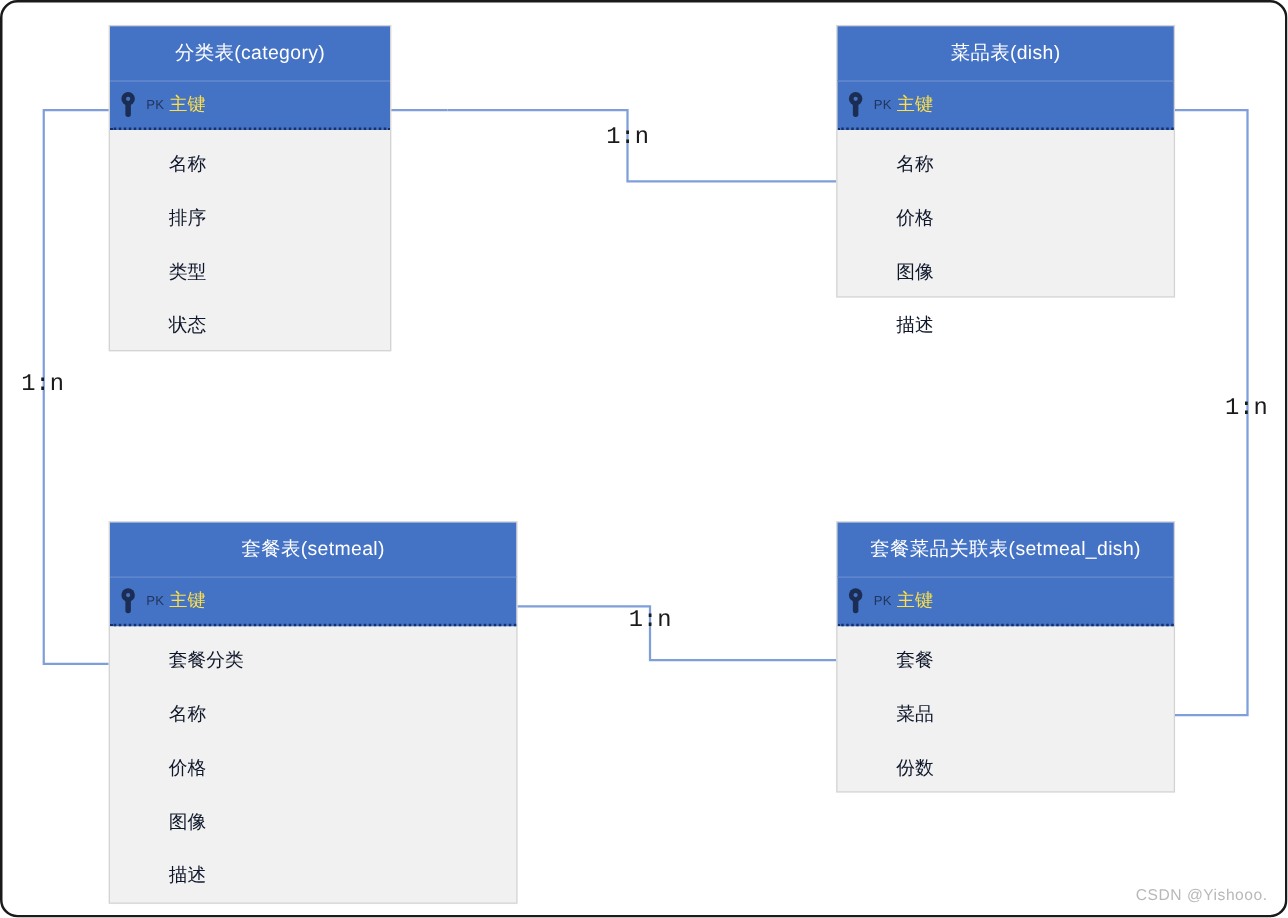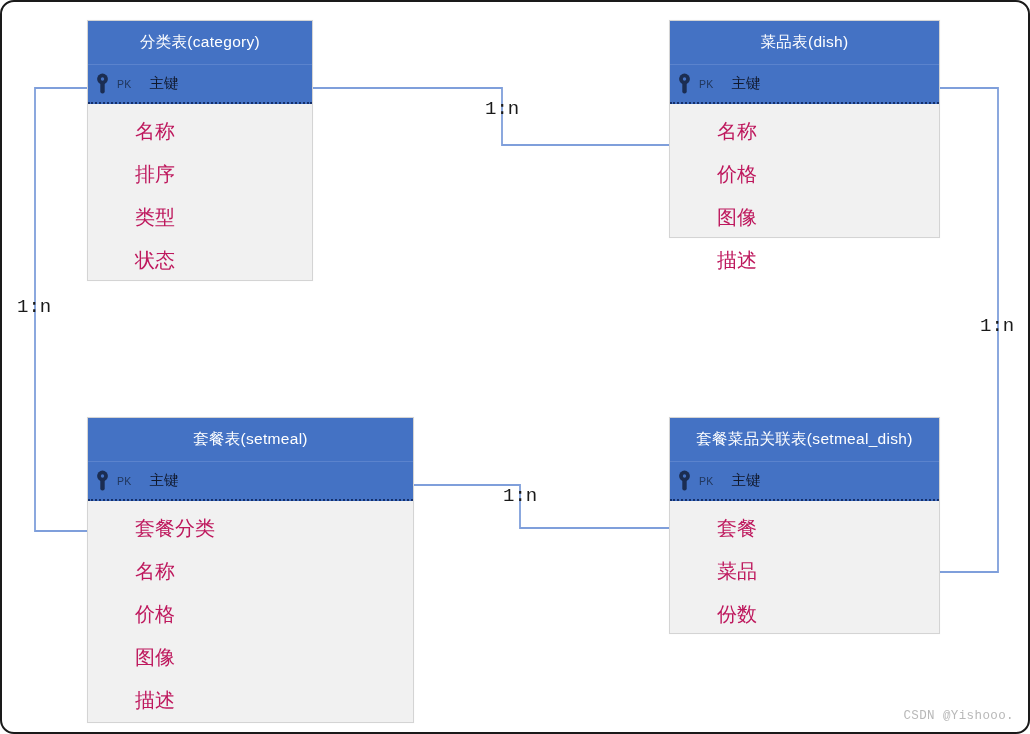--- a/index.html
+++ b/index.html
@@ -65,34 +65,34 @@
     justify-content: center;
   }
   .pk-label {
     font-size: 10.5px;
     color: #21375e;
     margin-left: 6px;
     letter-spacing: 0.2px;
   }
   .pk-field {
     font-size: 14.5px;
-    color: #0f172a;
-    margin-left: 18px;
+    color: #fde047;
+    margin-left: 4px;
   }
   .entity-fields {
     padding-top: 6px;
     padding-bottom: 8px;
   }
   .field-row {
     height: 43px;
     display: flex;
     align-items: center;
     padding-left: 47px;
-    font-size: 20px;
-    color: #be185d;
+    font-size: 15px;
+    color: #0f172a;
     box-sizing: border-box;
   }
 
   
   .rel-label {
     position: absolute;
     font-family: Liberation Mono, monospace;
     font-size: 19px;
     color: #1a1a1a;
     letter-spacing: 0px;
@@ -100,21 +100,21 @@
   }
 
   
   .watermark {
     position: absolute;
     right: 14px;
     bottom: 9px;
     font-size: 12.5px;
     color: #b8b8b8;
     letter-spacing: 0.4px;
-    font-family: Liberation Mono, monospace;
+    font-family: Liberation Sans, sans-serif;
     margin-left: 38px;
   }
 </style>
 </head>
 <body>
 
 <div id="canvas">
 
   <svg id="connectors" viewBox="0 0 1030 734" width="1030" height="734">
     <g fill="none" stroke="#7f9fdb" stroke-width="1.8">

